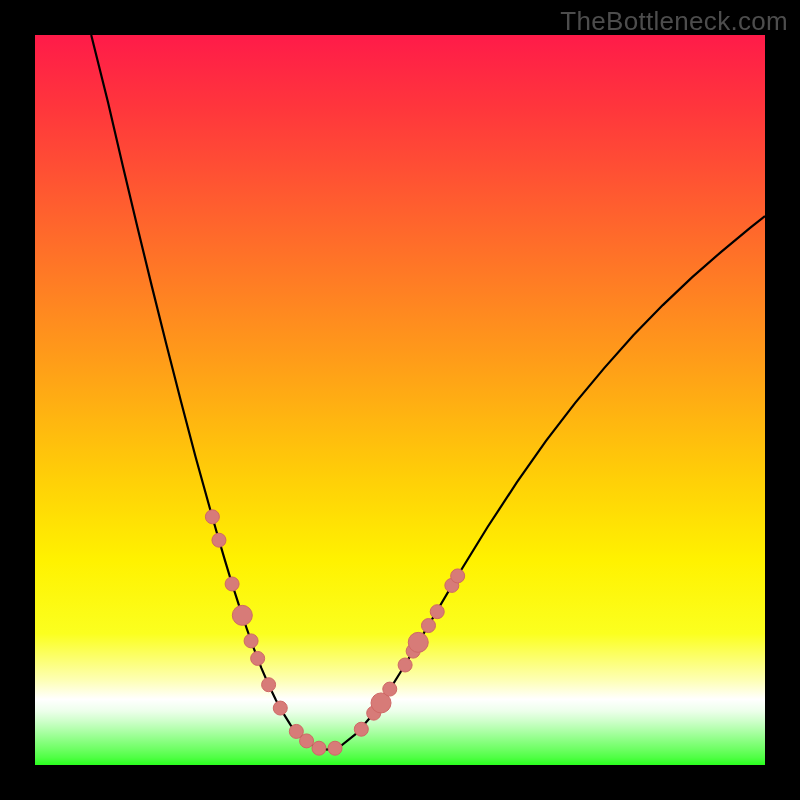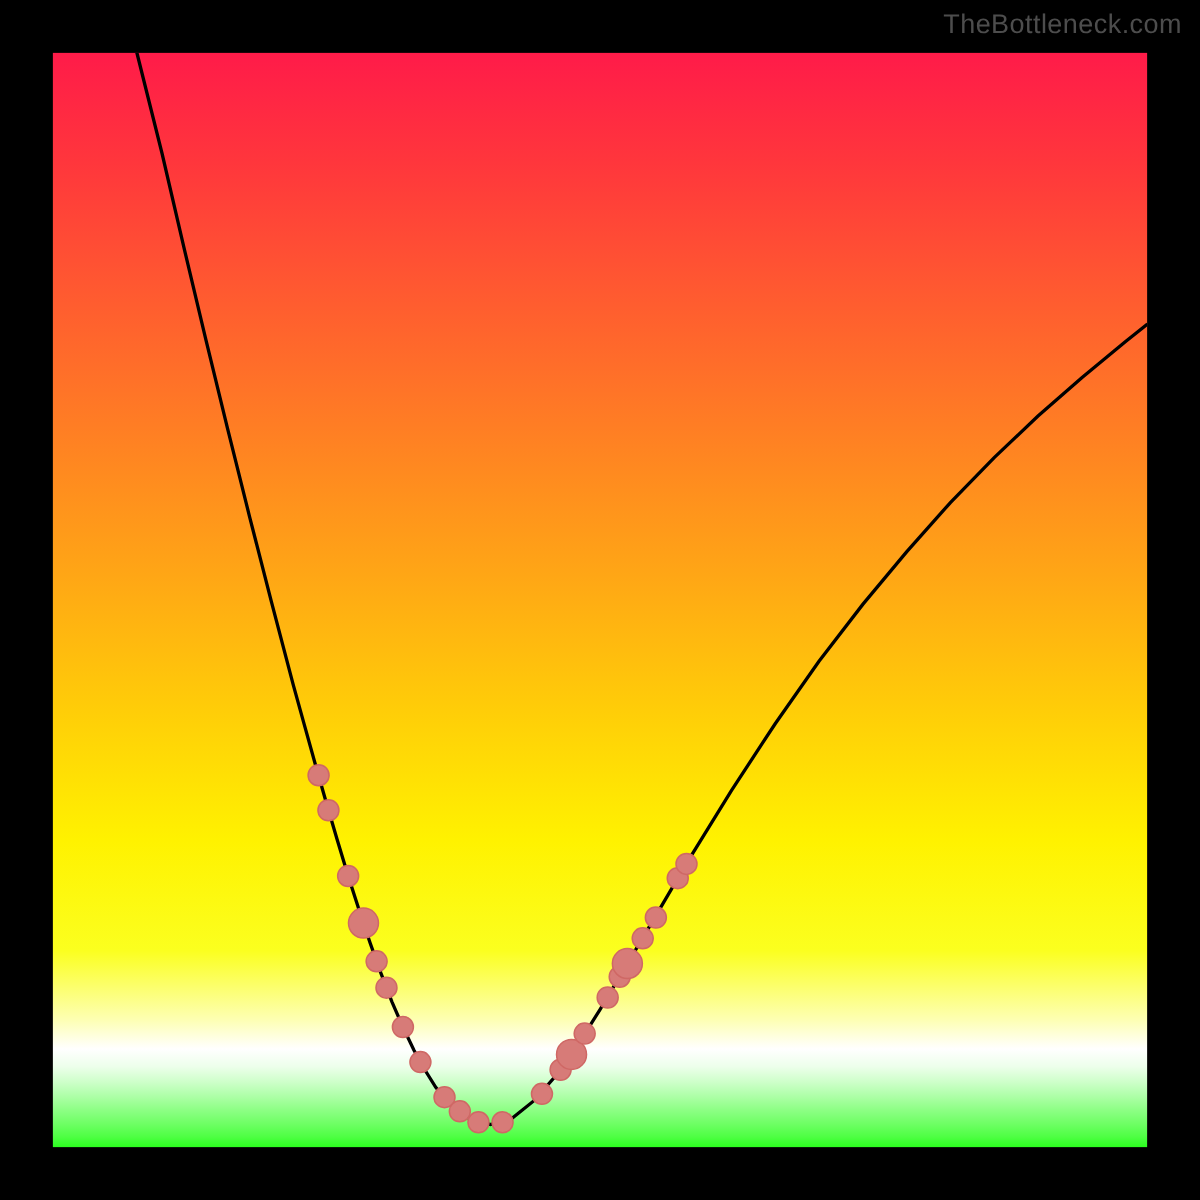--- a/index.html
+++ b/index.html
@@ -39,21 +39,21 @@
     left: 0;
     top: 0;
     width: 100%;
     height: 100%;
   }
   .watermark {
     position: absolute;
     top: 6px;
     right: 12px;
     color: #4d4d4d;
-    font-size: 18px;
+    font-size: 26px;
     font-weight: 400;
     letter-spacing: 0.3px;
     font-family: Arial, Helvetica, sans-serif;
   }
 </style>
 </head>
 <body>
 
 <div class="frame">
   <div class="watermark">TheBottleneck.com</div>

